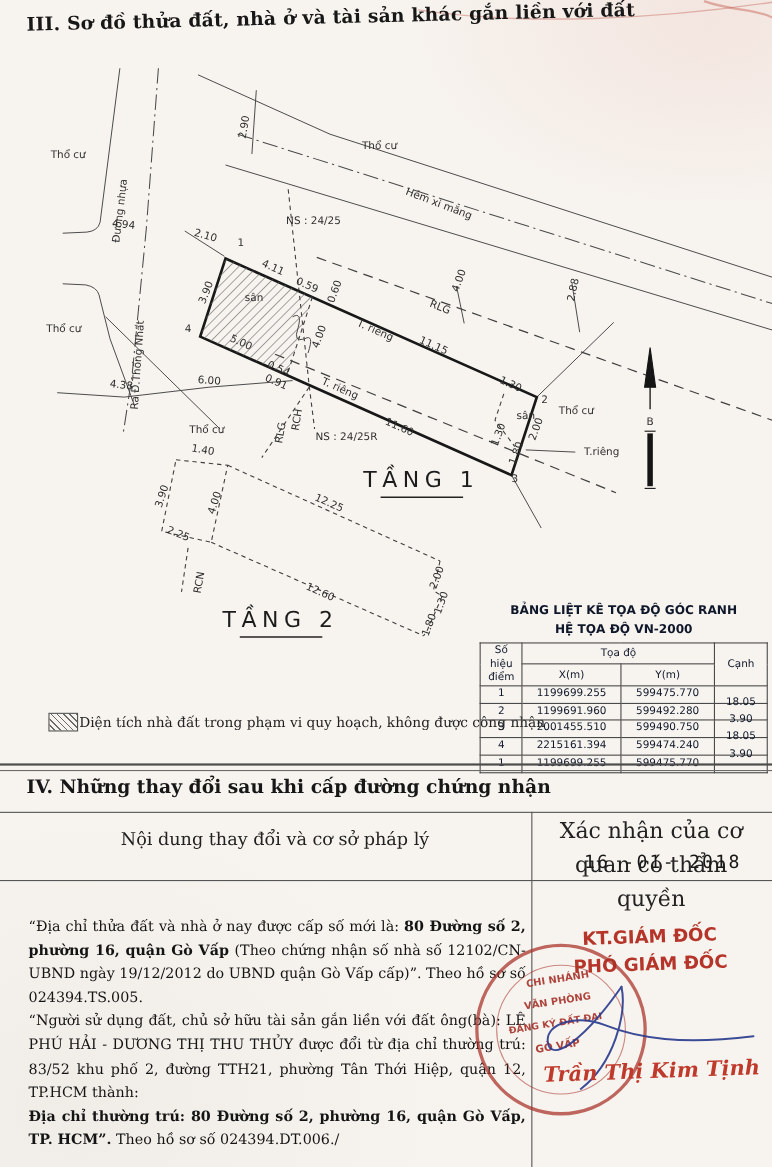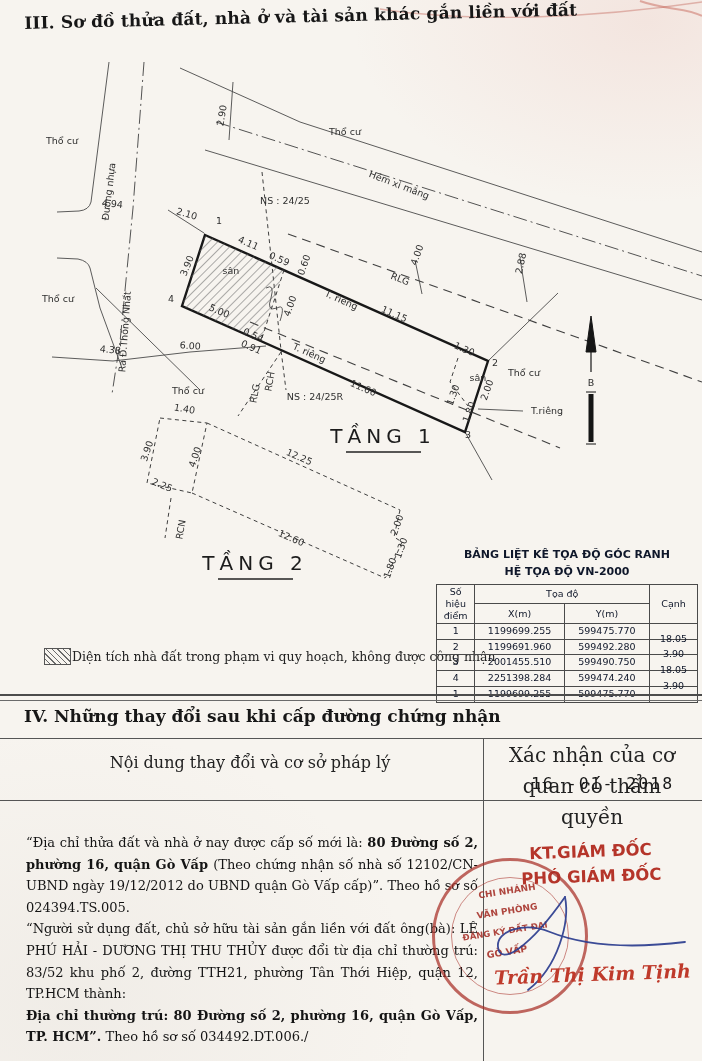--- a/index.html
+++ b/index.html
@@ -240,21 +240,21 @@
         <tr>
           <td class="c-p"><span>3</span></td>
           <td class="c-x"><span>2001455.510</span></td>
           <td class="c-y"><span>599490.750</span></td>
           <td class="c-edge">
             <span>3.90</span>
           </td>
         </tr>
         <tr>
           <td class="c-p"><span>4</span></td>
-          <td class="c-x"><span>2251398.284</span></td>
+          <td class="c-x"><span>2215161.394</span></td>
           <td class="c-y"><span>599474.240</span></td>
           <td class="c-edge">
             <span>18.05</span>
           </td>
         </tr>
         <tr>
           <td class="c-p"><span>1</span></td>
           <td class="c-x"><span>1199699.255</span></td>
           <td class="c-y"><span>599475.770</span></td>
           <td class="c-edge">
@@ -269,21 +269,21 @@
 <div class="abs" id="sec4-title">IV. Những thay đổi sau khi cấp đường chứng nhận</div>
 <div class="abs" id="rule-a"></div>
 <div class="abs" id="rule-b"></div>
 <div class="abs" id="col-divider"></div>
 <div class="abs" id="hdr-left">Nội dung thay đổi và cơ sở pháp lý</div>
 <div class="abs" id="hdr-right">Xác nhận của cơ quan có thẩm quyền</div>
 
 <div class="abs" id="body-left">
   <p><span>“Địa chỉ thửa đất và nhà ở nay được cấp số mới là: </span><b>80 Đường số 2, phường 16, quận Gò Vấp </b><span>(Theo chứng nhận số nhà số 12102/CN-UBND ngày 19/12/2012 do UBND quận Gò Vấp cấp)”. Theo hồ sơ số 024394.TS.005.</span></p>
   <p><span>“Người sử dụng đất, chủ sở hữu tài sản gắn liền với đất ông(bà): LÊ PHÚ HẢI - DƯƠNG THỊ THU THỦY được đổi từ địa chỉ thường trú: 83/52 khu phố 2, đường TTH21, phường Tân Thới Hiệp, quận 12, TP.HCM thành:</span></p>
-  <p><b>Địa chỉ thường trú: 80 Đường số 2, phường 16, quận Gò Vấp, TP. HCM”.</b><span> Theo hồ sơ số 034492.DT.006./</span></p>
+  <p><b>Địa chỉ thường trú: 80 Đường số 2, phường 16, quận Gò Vấp, TP. HCM”.</b><span> Theo hồ sơ số 024394.DT.006./</span></p>
 </div>
 
 <div class="abs" id="date-stamp">16 -01- 2018</div>
 <div class="abs" id="red-title">
   <div>KT.GIÁM ĐỐC</div>
   <div>PHÓ GIÁM ĐỐC</div>
 </div>
 
 <div class="abs" id="seal"></div>
 <div class="abs seal-line" id="seal-1">CHI NHÁNH</div>

